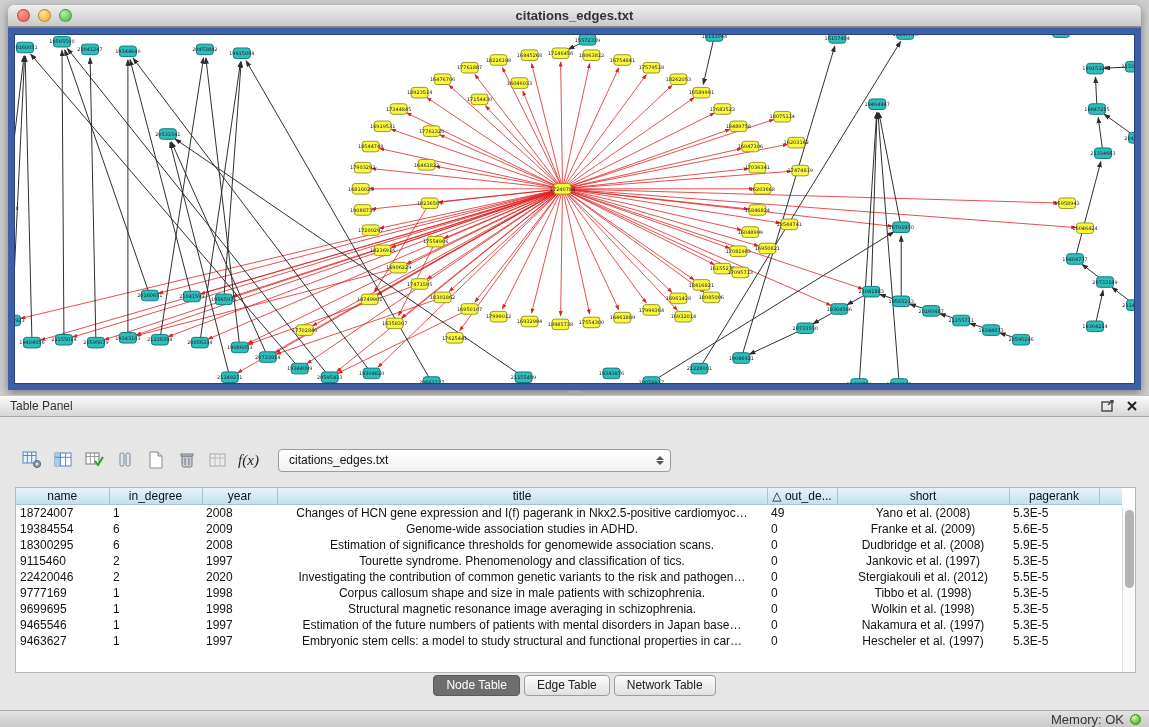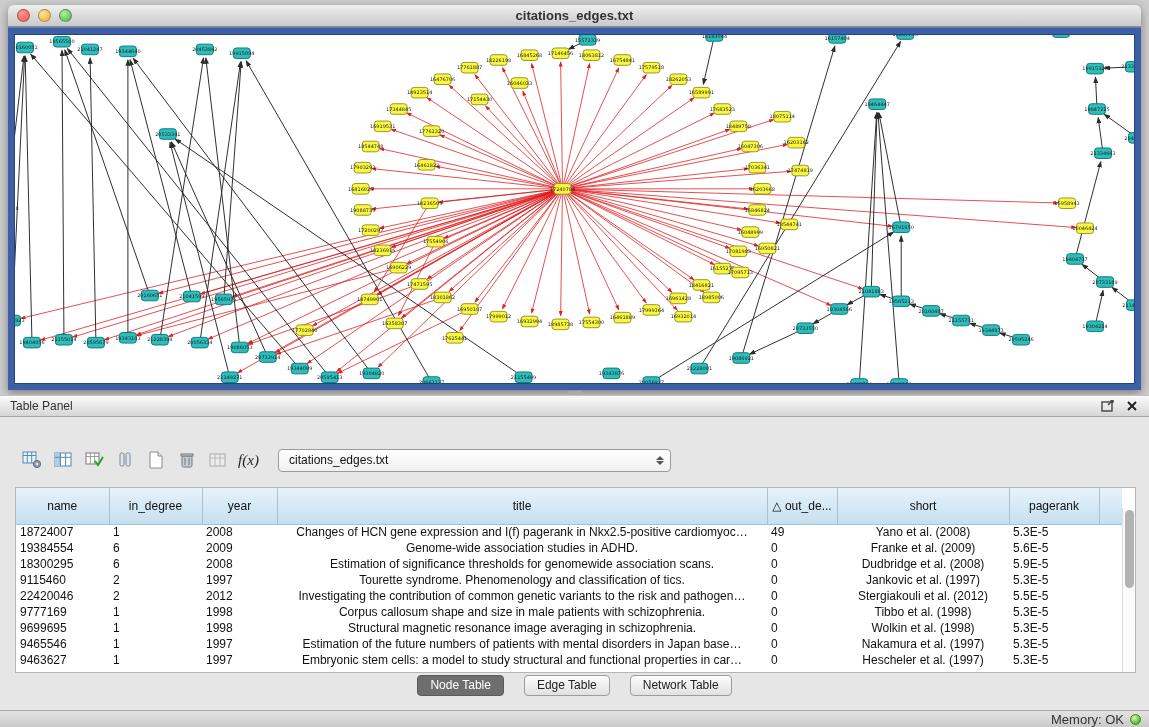--- a/index.html
+++ b/index.html
@@ -65,37 +65,37 @@
   .dd-arrows .up { border-bottom:4px solid #555; }
   .dd-arrows .dn { border-top:4px solid #555; }
 
   
   .table-wrap {
     position:absolute; left:15px; top:92px; width:1121px; height:186px;
     background:#fff; border:1px solid #b6b6b6; overflow:hidden;
   }
   table { border-collapse:collapse; table-layout:fixed; width:1106px; }
   th {
-    height:36px; font-size:12px; font-weight:normal; color:#111; text-align:center;
+    height:16px; font-size:12px; font-weight:normal; color:#111; text-align:center;
     background:linear-gradient(#e6f2fa,#c5dff0); border:1px solid #a7c2d4; border-top:0;
     overflow:hidden; white-space:nowrap; cursor:pointer;
   }
   th:first-child { border-left:0; }
   td {
     height:16px; font-size:12px; color:#111; padding:0 4px; overflow:hidden;
     white-space:nowrap; text-overflow:ellipsis;
   }
   .c0{width:93px;} .c1{width:93px;} .c2{width:75px;} .c3{width:490px;text-align:center;}
   .c4{width:70px;} .c5{width:172px;} .c6{width:90px;} .cf{width:23px; border-right:0;}
   td.col-5 { text-align:center; }
   .vscroll { position:absolute; right:0; top:20px; bottom:0; width:13px; background:#fafafa; border-left:1px solid #ddd; }
   .vthumb { position:absolute; left:2px; top:2px; width:9px; height:78px; background:#b3b3b3; border-radius:5px; }
 
   
-  .tabs { position:absolute; left:0; top:280px; width:100%; display:flex; justify-content:center; gap:20px; }
+  .tabs { position:absolute; left:0; top:280px; width:100%; display:flex; justify-content:center; gap:4px; }
   .tab {
     font-size:12px; padding:2px 12px 3px; border-radius:4px; cursor:pointer;
     background:linear-gradient(#fcfcfc,#e1e1e1); border:1px solid #9d9d9d; color:#222;
   }
   .tab.active { background:#6e6e6e; border-color:#5a5a5a; color:#fff; }
 
   
   .status-bar {
     position:absolute; left:0; bottom:0; width:100%; height:17px;
     background:linear-gradient(#e3e3e3,#c9c9c9); border-top:1px solid #a8a8a8;
@@ -864,21 +864,21 @@
               <td class="c2 col-2">1997</td>
               <td class="c3 col-3">Tourette syndrome. Phenomenology and classification of tics.</td>
               <td class="c4 col-4">0</td>
               <td class="c5 col-5">Jankovic et al. (1997)</td>
               <td class="c6 col-6">5.3E-5</td>
               <td class="cf"></td>
             </tr>
             <tr>
               <td class="c0 col-0">22420046</td>
               <td class="c1 col-1">2</td>
-              <td class="c2 col-2">2012</td>
+              <td class="c2 col-2">2020</td>
               <td class="c3 col-3">Investigating the contribution of common genetic variants to the risk and pathogen…</td>
               <td class="c4 col-4">0</td>
               <td class="c5 col-5">Stergiakouli et al. (2012)</td>
               <td class="c6 col-6">5.5E-5</td>
               <td class="cf"></td>
             </tr>
             <tr>
               <td class="c0 col-0">9777169</td>
               <td class="c1 col-1">1</td>
               <td class="c2 col-2">1998</td>

